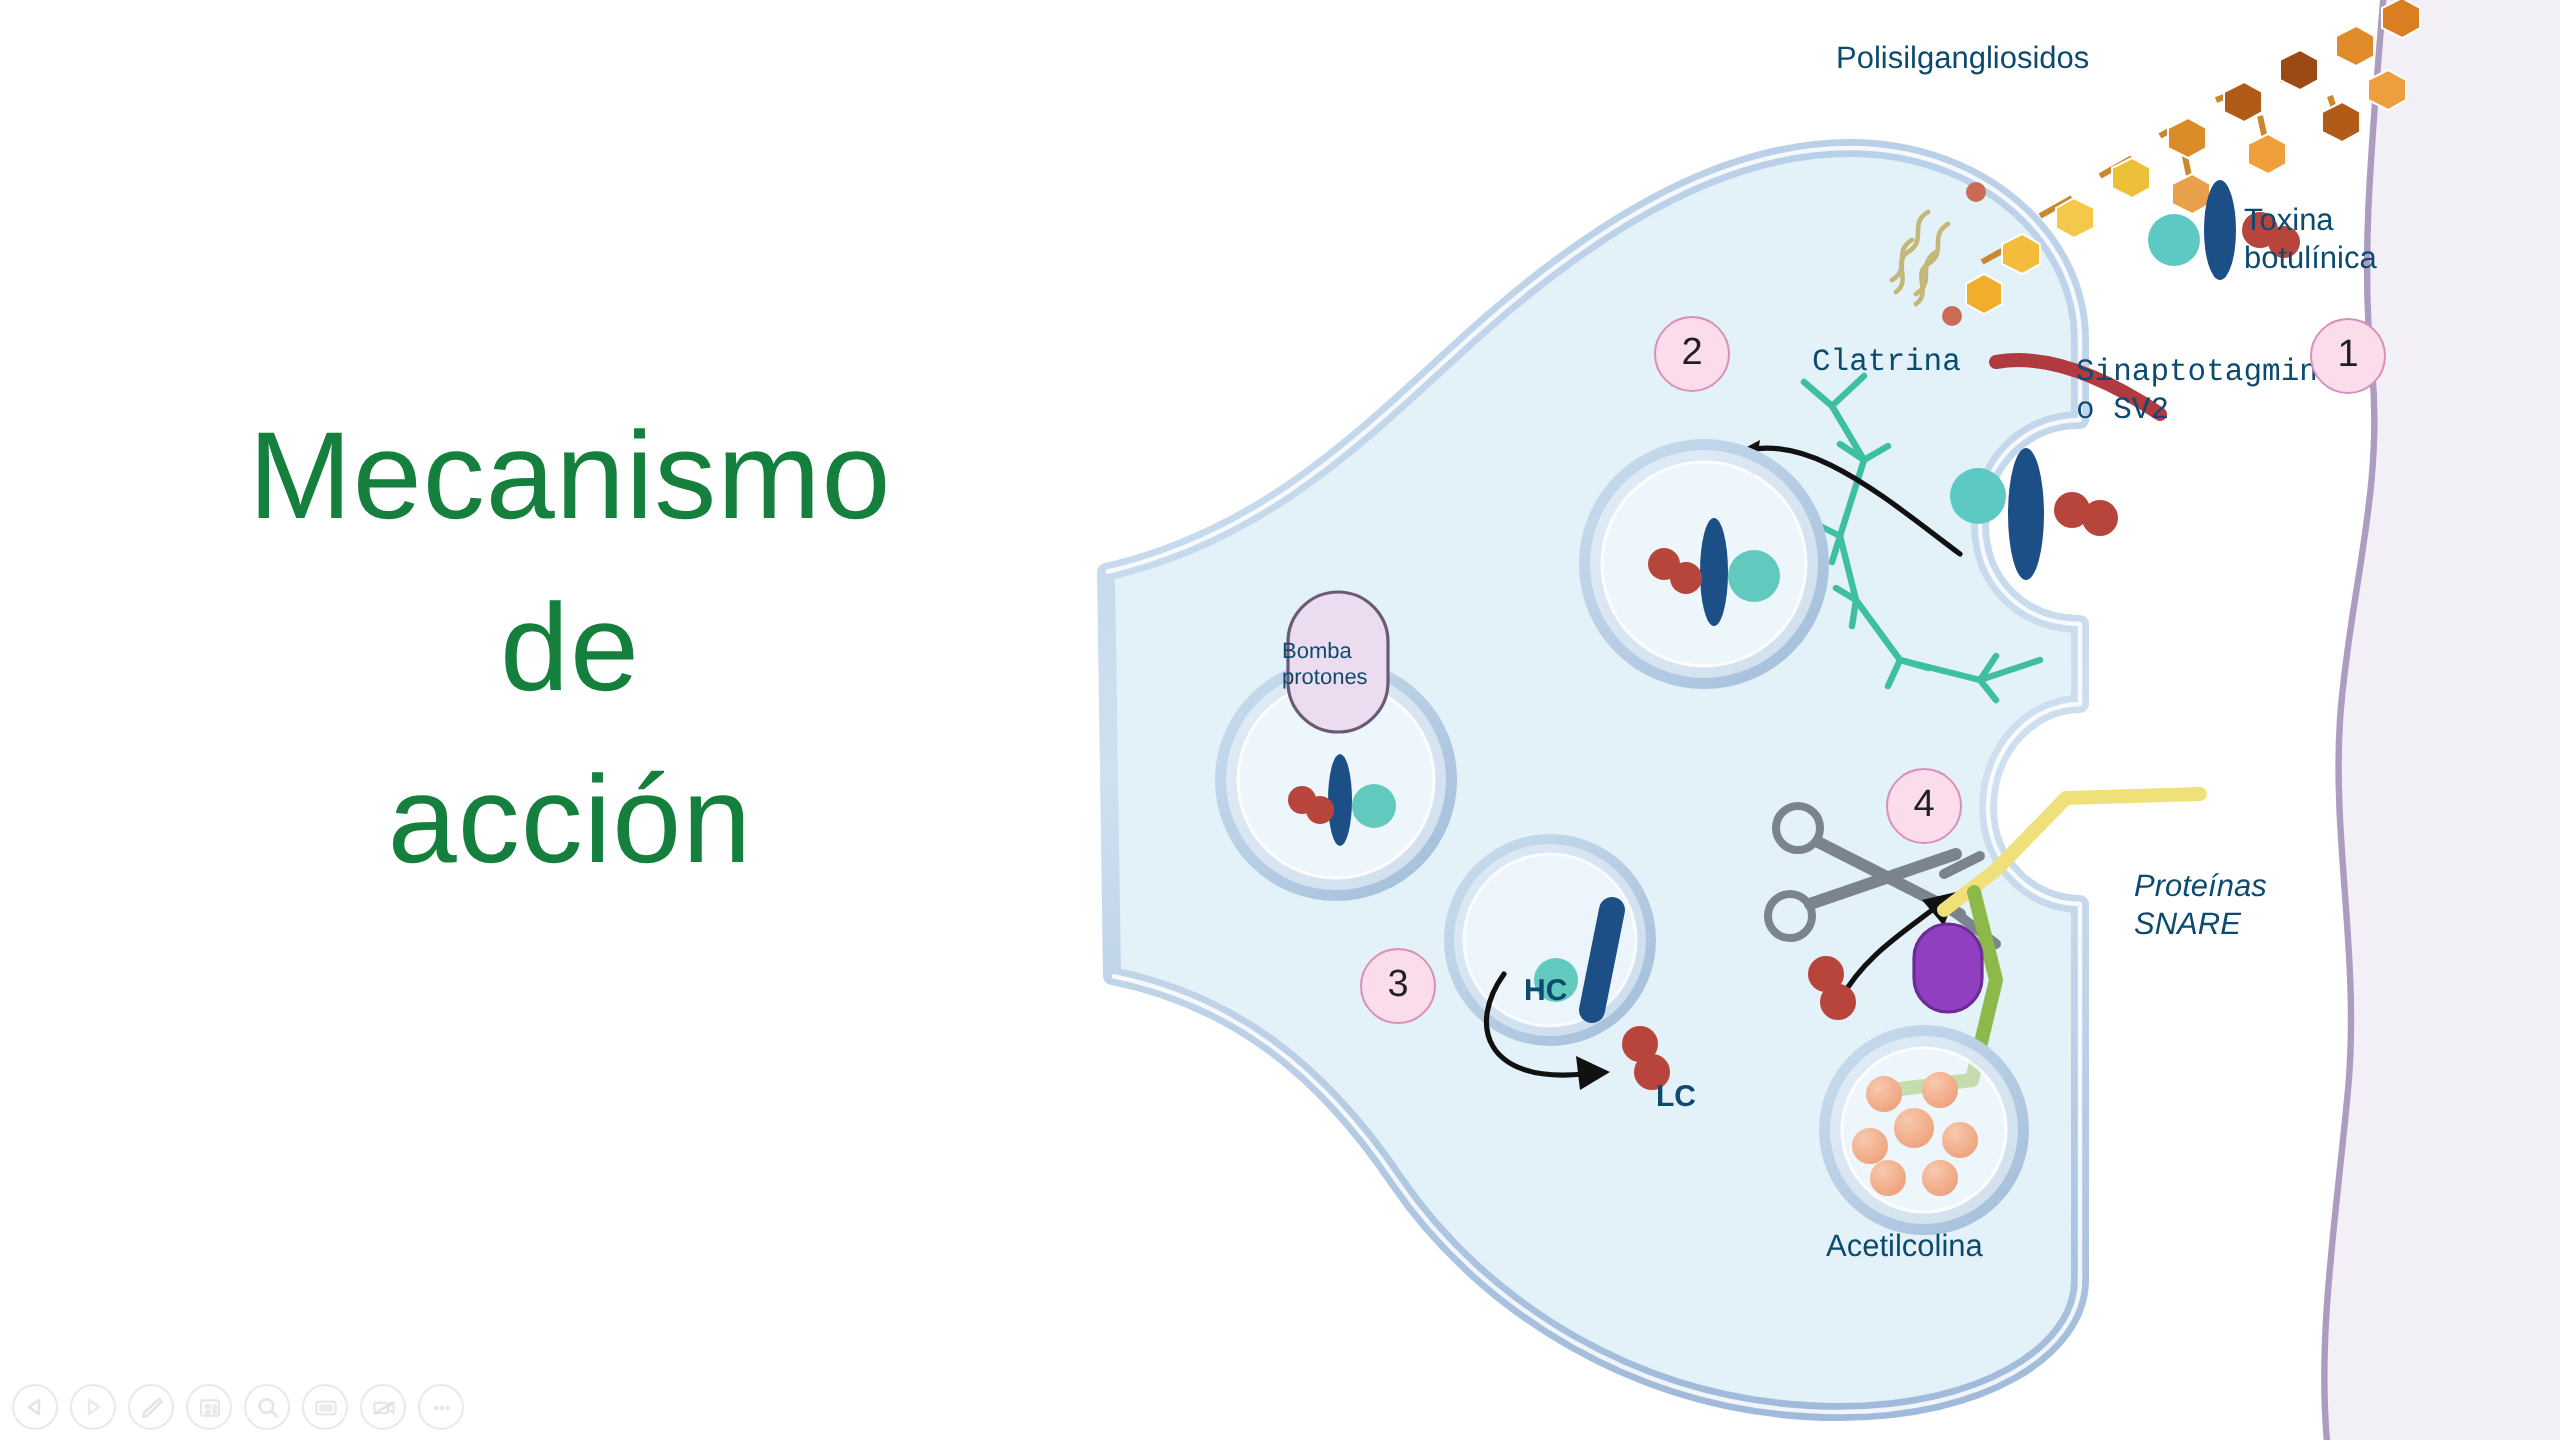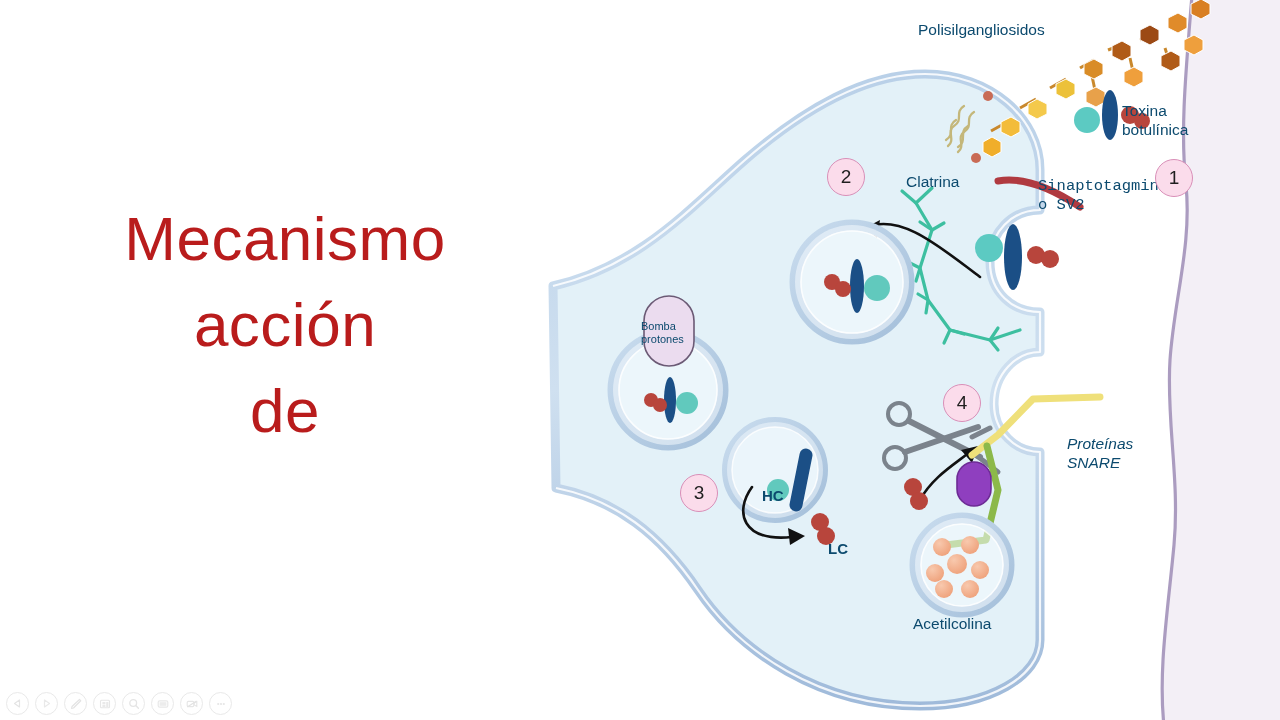--- a/index.html
+++ b/index.html
@@ -21,21 +21,21 @@
     height: 720px;
     background: #ffffff;
   }
   
   #title-block {
     position: absolute;
     left: 60px;
     top: 196px;
     width: 450px;
     text-align: center;
-    color: #b91c1c;
+    color: #15803d;
     font-size: 62px;
     line-height: 86px;
     font-weight: 400;
     letter-spacing: 0.5px;
   }
   #title-block .tline { display: block; white-space: pre; }
 
   
   #diagram {
     position: absolute;
@@ -53,21 +53,21 @@
     font-size: 15.5px;
     line-height: 19px;
     white-space: pre;
     font-family: "Liberation Sans", sans-serif;
   }
   .fig-label.small { font-size: 11px; line-height: 12.5px; text-align: left; }
   .fig-label.bold { font-weight: bold; font-size: 15px; margin-top: 36px; }
 
   #lbl-polisil      { left: 918px; top: 20px; }
   #lbl-toxina       { left: 1122px; top: 101px; }
-  #lbl-clatrina     { left: 906px; top: 172px; }
+  #lbl-clatrina     { left: 906px; top: 172px; font-family: Liberation Mono, monospace; }
   #lbl-sinapto      { left: 1038px; top: 177px; font-family: Liberation Mono, monospace; }
   #lbl-bomba        { left: 641px; top: 320px; width: 56px; }
   #lbl-snare        { left: 1067px; top: 434px; font-style: italic; }
   #lbl-hc           { left: 762px; top: 450px; }
   #lbl-lc           { left: 828px; top: 503px; }
   #lbl-acetil       { left: 901px; top: 614px; margin-left: 12px; }
 
   
   .step {
     position: absolute;
@@ -108,22 +108,22 @@
   }
   .tb-btn svg { display: block; }
 </style>
 </head>
 <body>
 
 <div id="slide">
 
   <div id="title-block">
     <span class="tline">Mecanismo</span>
+    <span class="tline">de</span>
     <span class="tline">acción</span>
-    <span class="tline">de</span>
   </div>
 
   <div id="diagram">
     <svg width="760" height="720" viewBox="0 0 760 720" xmlns="http://www.w3.org/2000/svg">
       <defs>
         <linearGradient id="gMembrane" x1="0" y1="0" x2="0" y2="1">
           <stop offset="0%" stop-color="#b9d0e8"></stop>
           <stop offset="50%" stop-color="#cfe0f0"></stop>
           <stop offset="100%" stop-color="#9fbada"></stop>
         </linearGradient>

